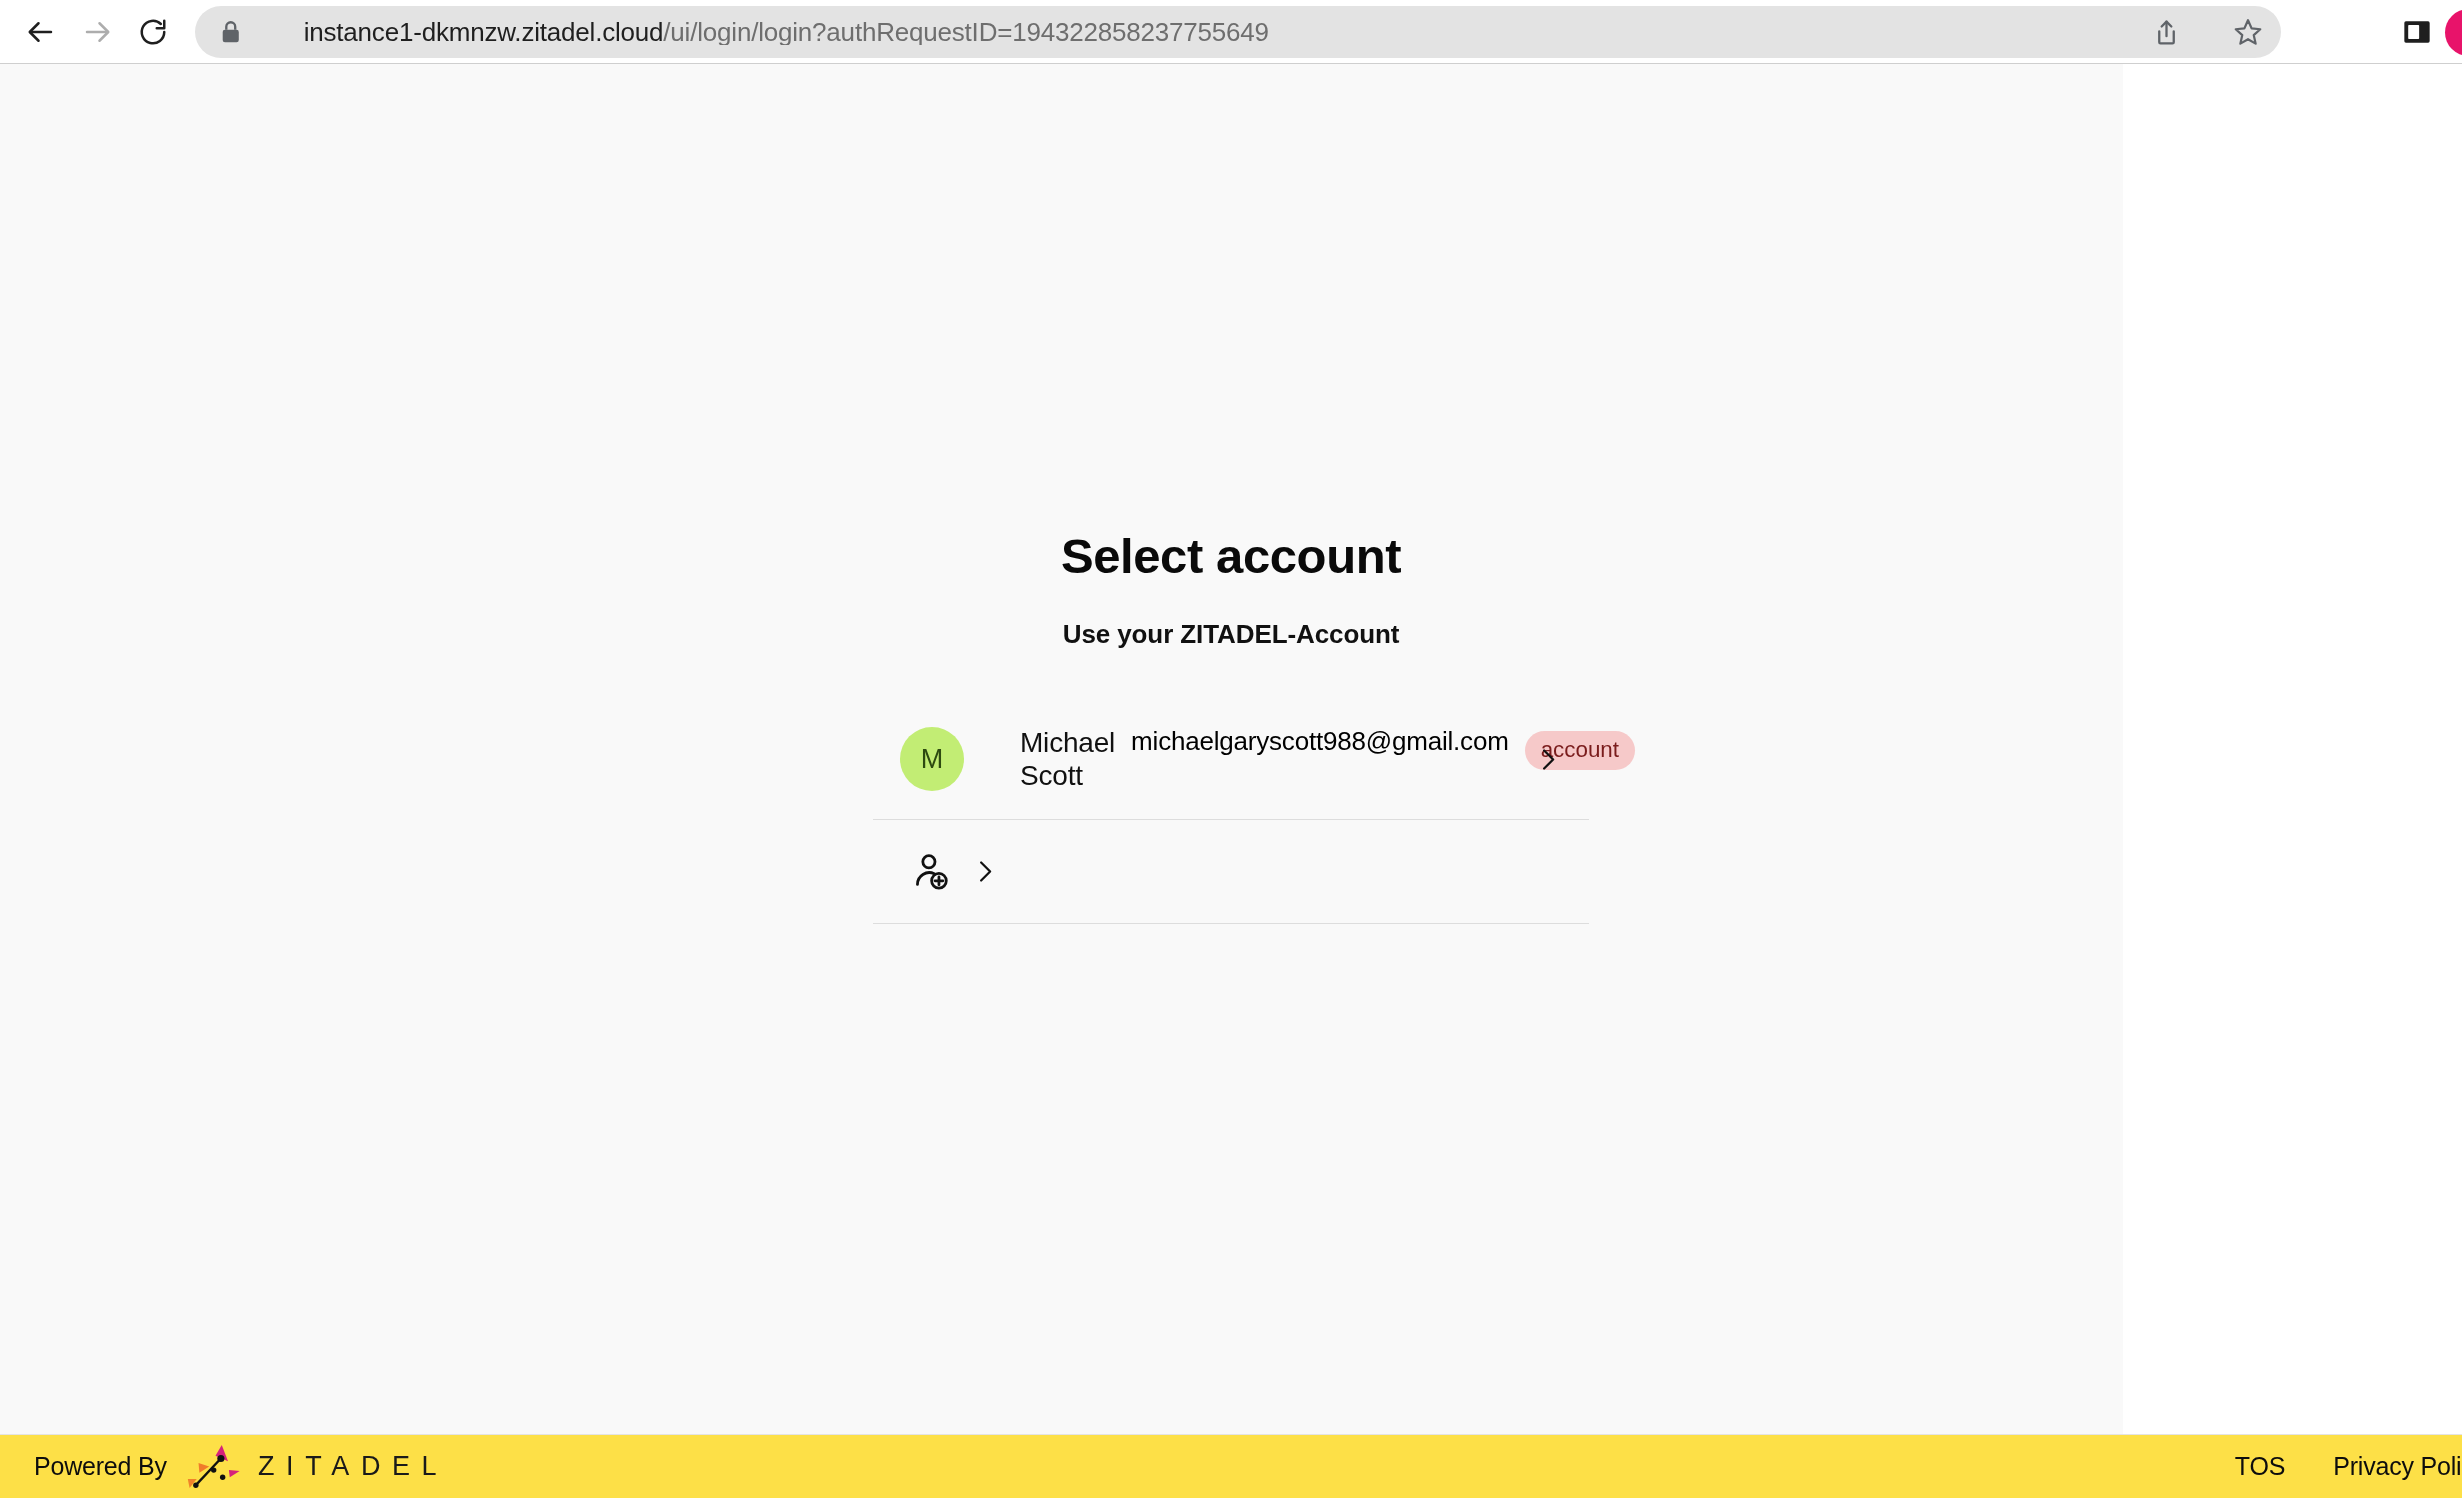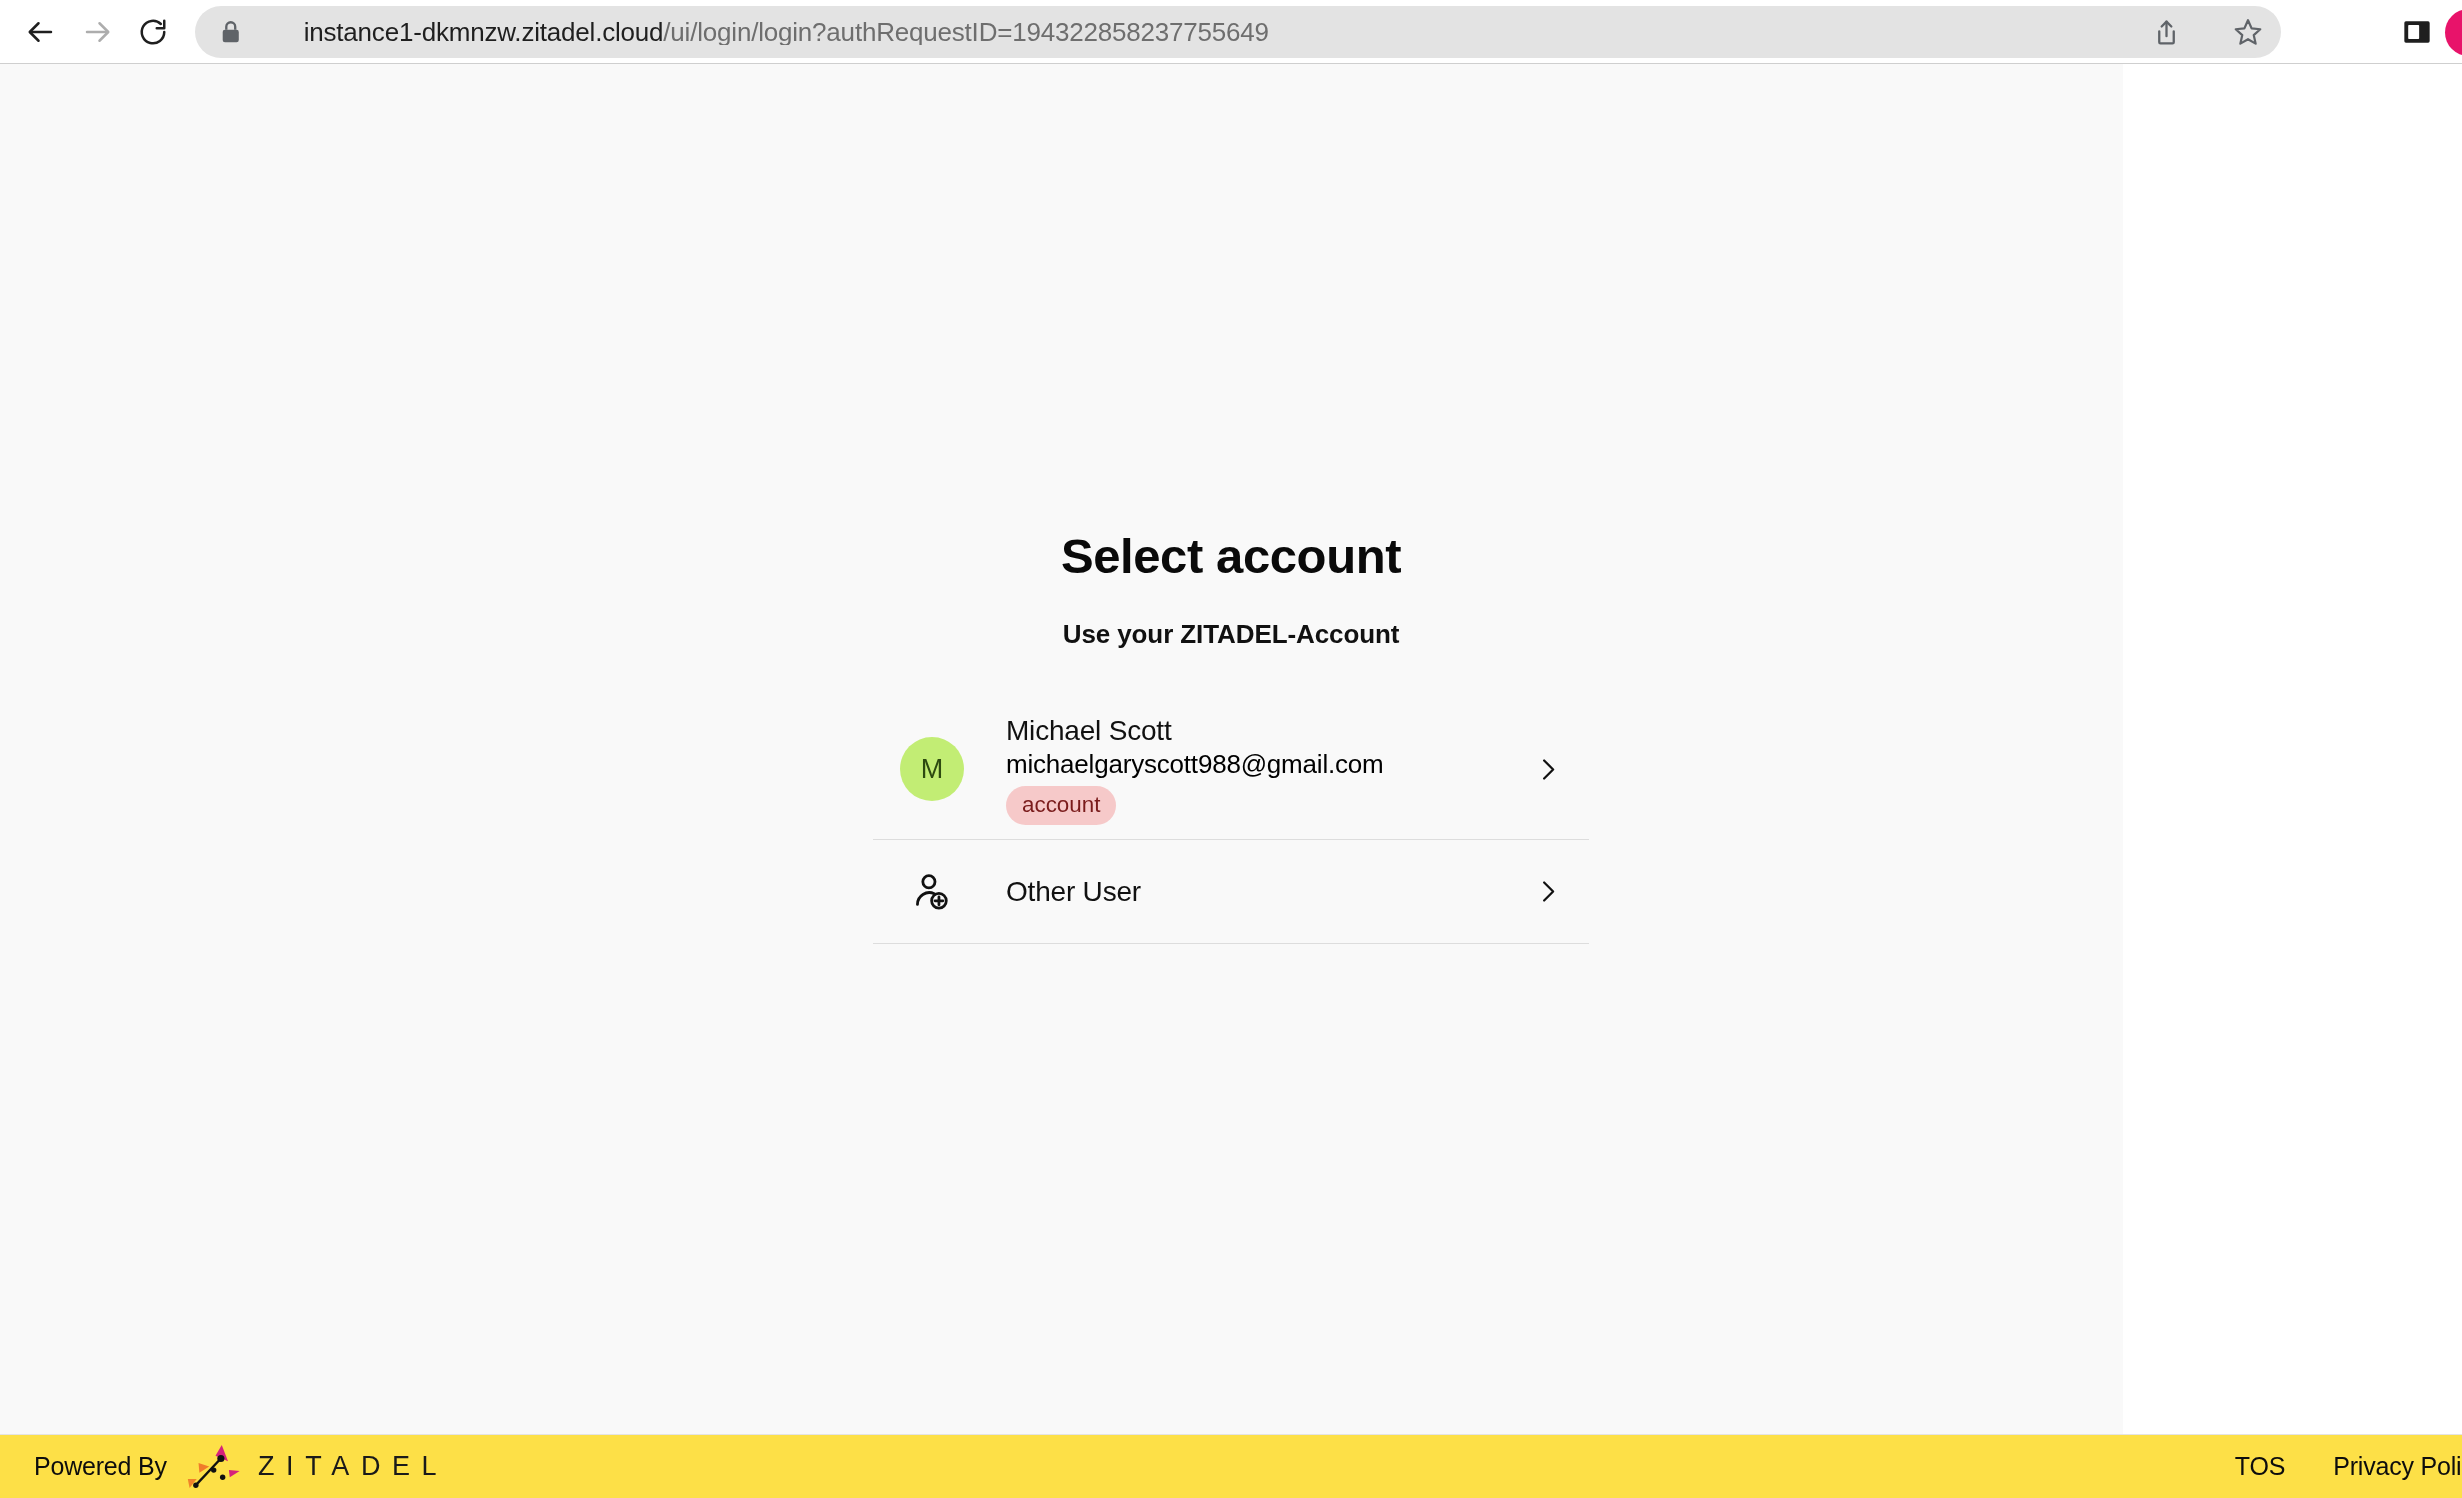--- a/index.html
+++ b/index.html
@@ -188,25 +188,25 @@
     font-weight: 400;
   }
 
   .add-user-icon {
     width: 64px; height: 64px;
     display: flex; align-items: center; justify-content: center;
     flex: 0 0 auto;
   }
 
   .account-info {
-    margin-left: 42px;
+    margin-left: 56px;
     flex: 1 1 auto;
     display: flex;
-    flex-direction: column;
-    gap: 1px;
+    flex-direction: row;
+    gap: 16px;
     min-width: 0;
   }
 
   .account-name {
     font-size: 28px;
     color: #111111;
     font-weight: 400;
     letter-spacing: -0.2px;
     line-height: 1.2;
   }
@@ -391,23 +391,20 @@
         <div class="account-row other-user-row">
           <div class="add-user-icon">
             <svg width="43" height="43" viewBox="0 0 24 24" fill="none" stroke="#111111" stroke-width="1.55" stroke-linecap="round" stroke-linejoin="round">
               <circle cx="10" cy="6.6" r="3.4"></circle>
               <path d="M3.6 19.2a6.6 6.6 0 0 1 9.4-5.95"></path>
               <circle cx="15.6" cy="17.2" r="4.1"></circle>
               <line x1="15.6" y1="15" x2="15.6" y2="19.4"></line>
               <line x1="13.4" y1="17.2" x2="17.8" y2="17.2"></line>
             </svg>
           </div>
-          <div class="account-info">
-            <div class="other-user-label">Other User</div>
-          </div>
           <div class="chevron">
             <svg width="27" height="27" viewBox="0 0 24 24" fill="none" stroke="#111111" stroke-width="2" stroke-linecap="round" stroke-linejoin="round">
               <polyline points="9,4 17,12 9,20"></polyline>
             </svg>
           </div>
         </div>
 
       </div>
     </div>
   </div>

